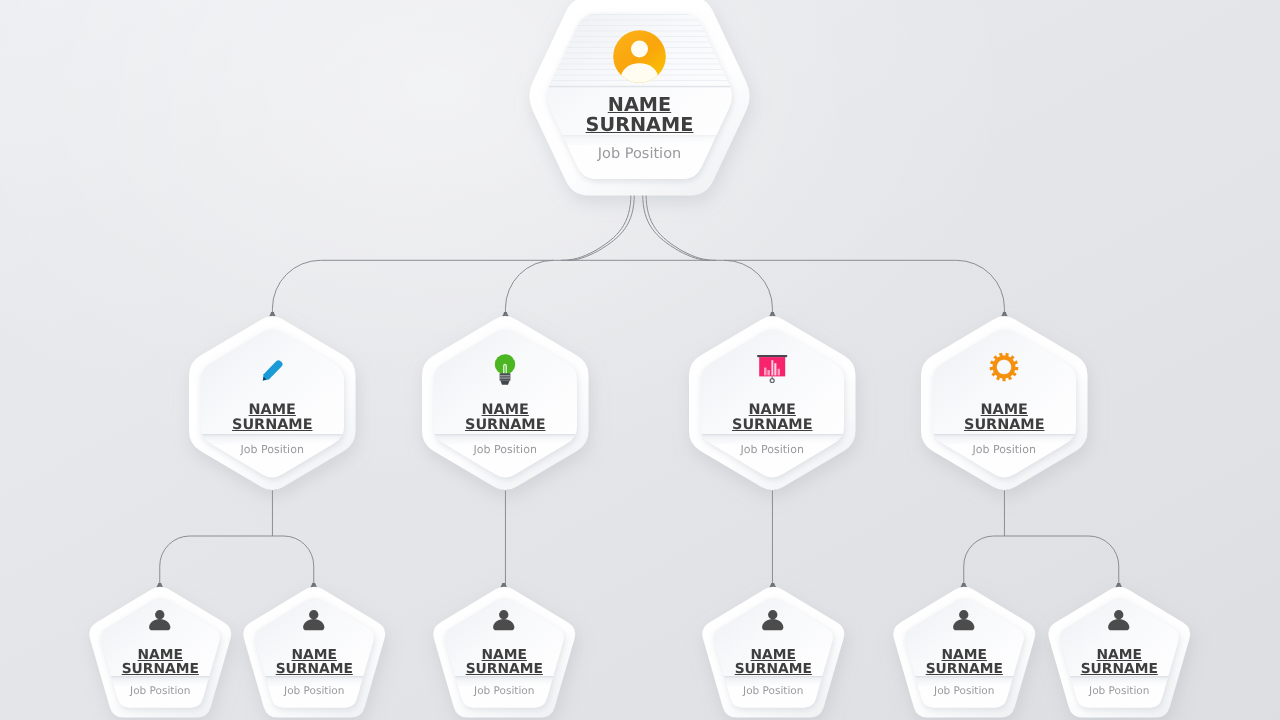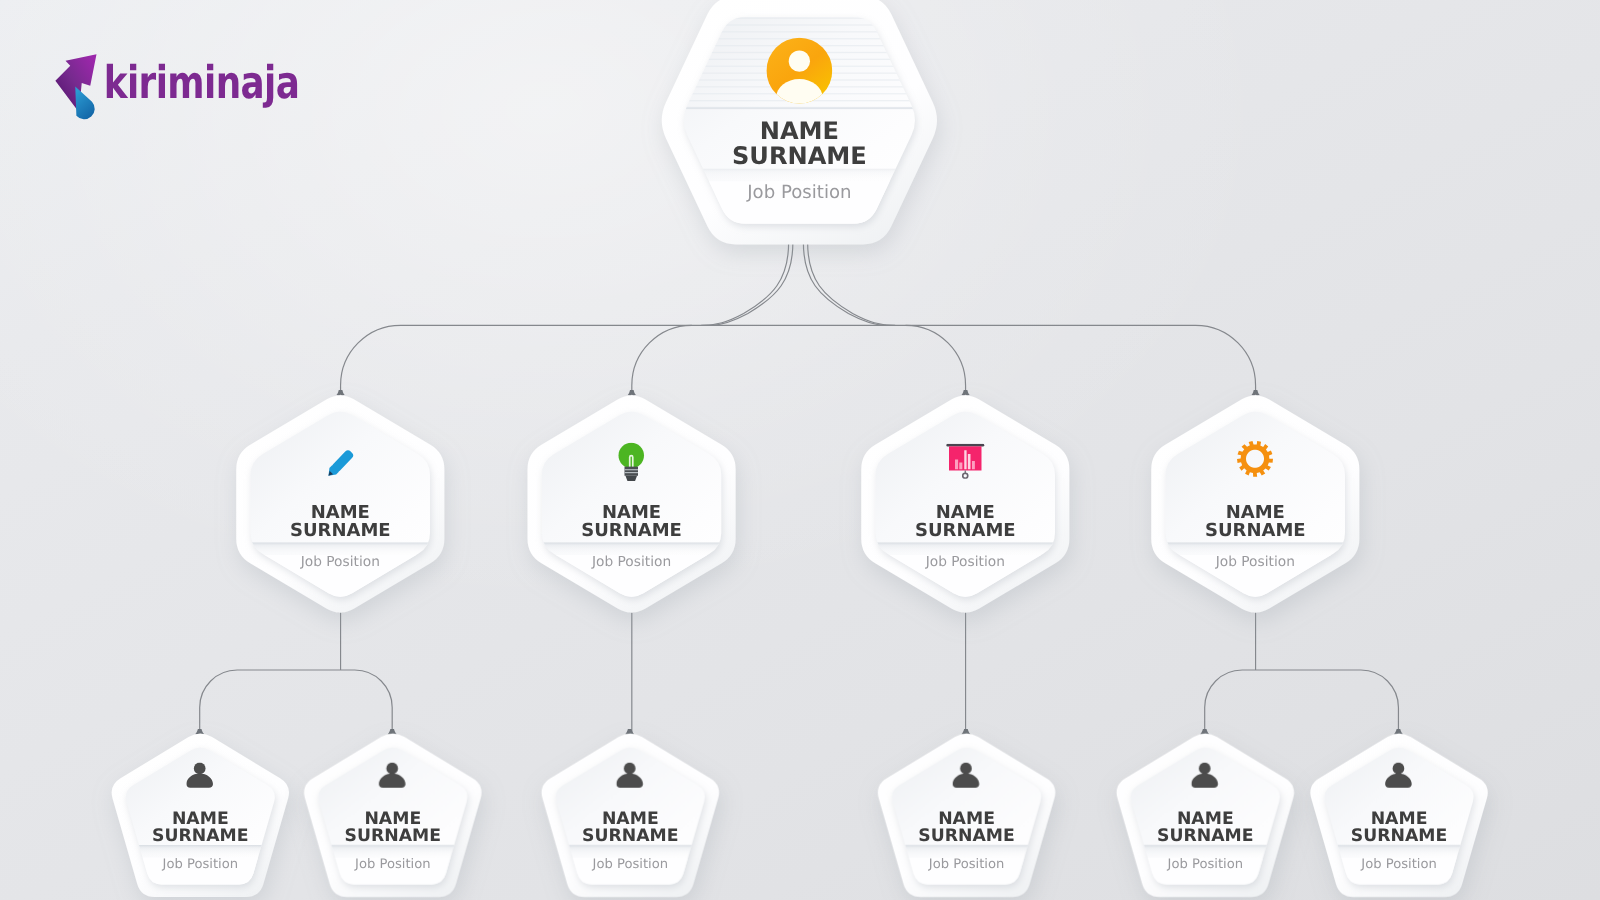--- a/index.html
+++ b/index.html
@@ -20,48 +20,30 @@
              transform:scaleX(0.795);transform-origin:left center;}
 
   
   #links{position:absolute;left:0;top:0;}
 
   
   .node{position:absolute;}
   .node > svg{position:absolute;left:0;top:0;overflow:visible;}
   .nbody{position:absolute;left:0;top:0;width:100%;height:100%;}
   .nm{position:absolute;left:0;width:100%;text-align:center;font-weight:700;color:#3e3e3e;
-      -webkit-font-smoothing:antialiased;will-change:transform;}
+      -webkit-font-smoothing:antialiased;will-change:transform;text-decoration:underline;}
   .jb{position:absolute;left:0;width:100%;text-align:center;color:#9a9a9e;
       -webkit-font-smoothing:antialiased;will-change:transform;}
   .ico{position:absolute;left:0;width:100%;display:flex;justify-content:center;}
 </style>
 </head>
 <body>
 
 <div id="stage">
 
-  <div class="logo">
-    <svg width="38" height="58" viewBox="0 0 38 58">
-      <defs>
-        <linearGradient id="gPur" x1="0.05" y1="0.9" x2="0.9" y2="0.1">
-          <stop offset="0" stop-color="#54146e"></stop>
-            <stop offset="0.5" stop-color="#762a8e"></stop>
-            <stop offset="1" stop-color="#9b27aa"></stop>
-        </linearGradient>
-        <linearGradient id="gBlu" x1="0.25" y1="0.05" x2="0.75" y2="1">
-          <stop offset="0" stop-color="#2b9ad2"></stop>
-            <stop offset="1" stop-color="#1265a6"></stop>
-        </linearGradient>
-      </defs>
-      <path d="M33.2 2.4 L8.4 7.6 L12.2 11.6 L0.3 23.6 L19.0 48.6 L21.4 25.3 L28.2 27.5 Z" fill="url(#gPur)"></path>
-      <path d="M16.2 28.2 L29.6 40.3 A8.2 8.2 0 1 1 17.1 51.6 Z" fill="url(#gBlu)"></path>
-    </svg>
-    <div class="logo-text">kiriminaja</div>
-  </div>
 
   <svg id="links" width="1280" height="720">
       <path d="M630.9 194 C 630.9 224 617.9 237.3 594.9 250.8
         C 581.9 257.8 572.9 260.3 560.9 260.3" fill="none" stroke="#85888d" stroke-width="0.95"></path>
       <path d="M634.3 194 C 634.3 224 621.3 237.3 598.3 250.8
         C 585.3 257.8 576.3 260.3 568.3 260.3" fill="none" stroke="#85888d" stroke-width="0.95"></path>
       <path d="M642.7 194 C 642.7 224 655.7 237.3 678.7 250.8
         C 691.7 257.8 700.7 260.3 708.7 260.3" fill="none" stroke="#85888d" stroke-width="0.95"></path>
       <path d="M646.1 194 C 646.1 224 659.1 237.3 682.1 250.8
         C 695.1 257.8 704.1 260.3 716.1 260.3" fill="none" stroke="#85888d" stroke-width="0.95"></path>

